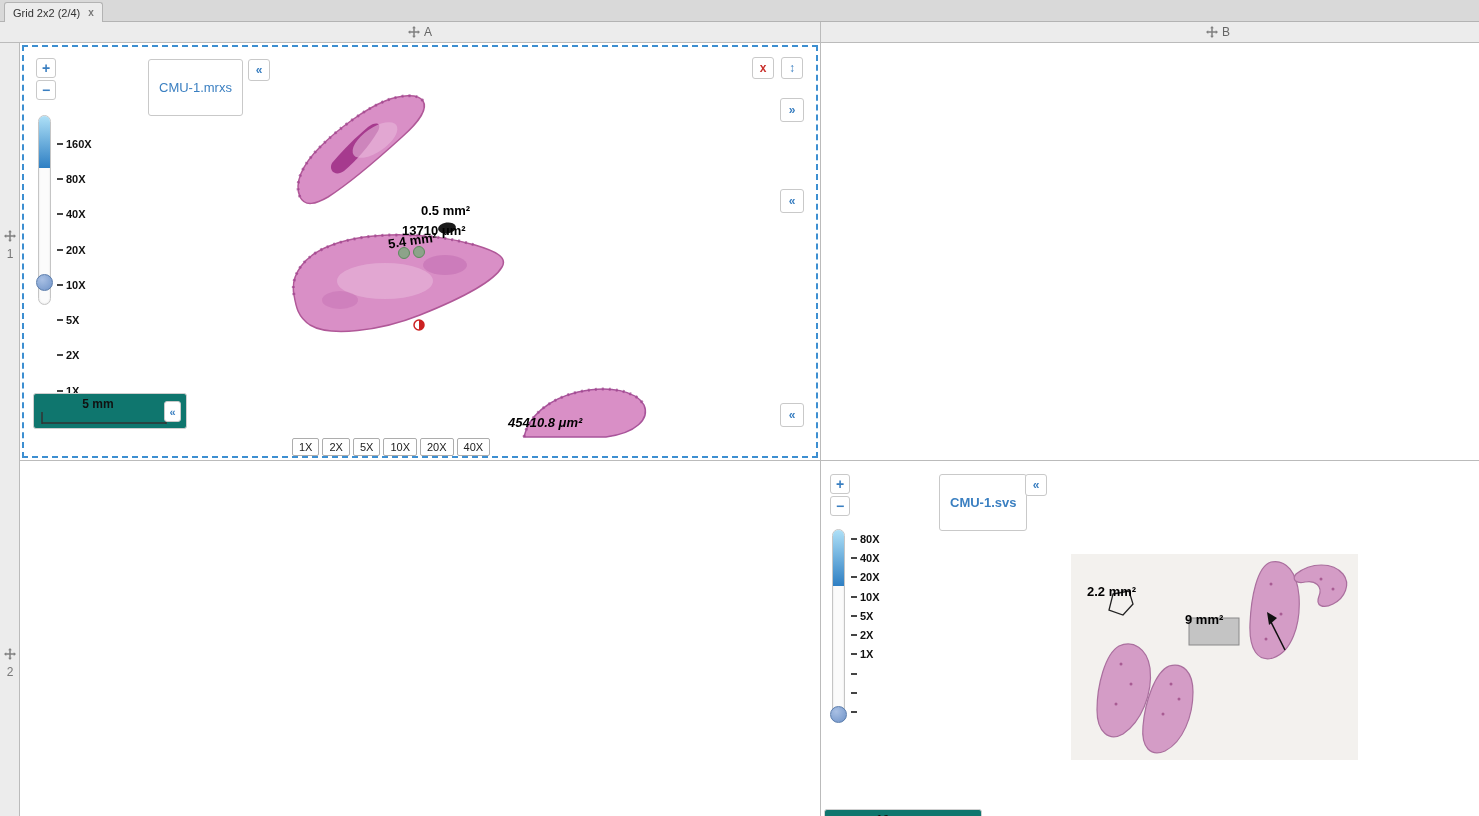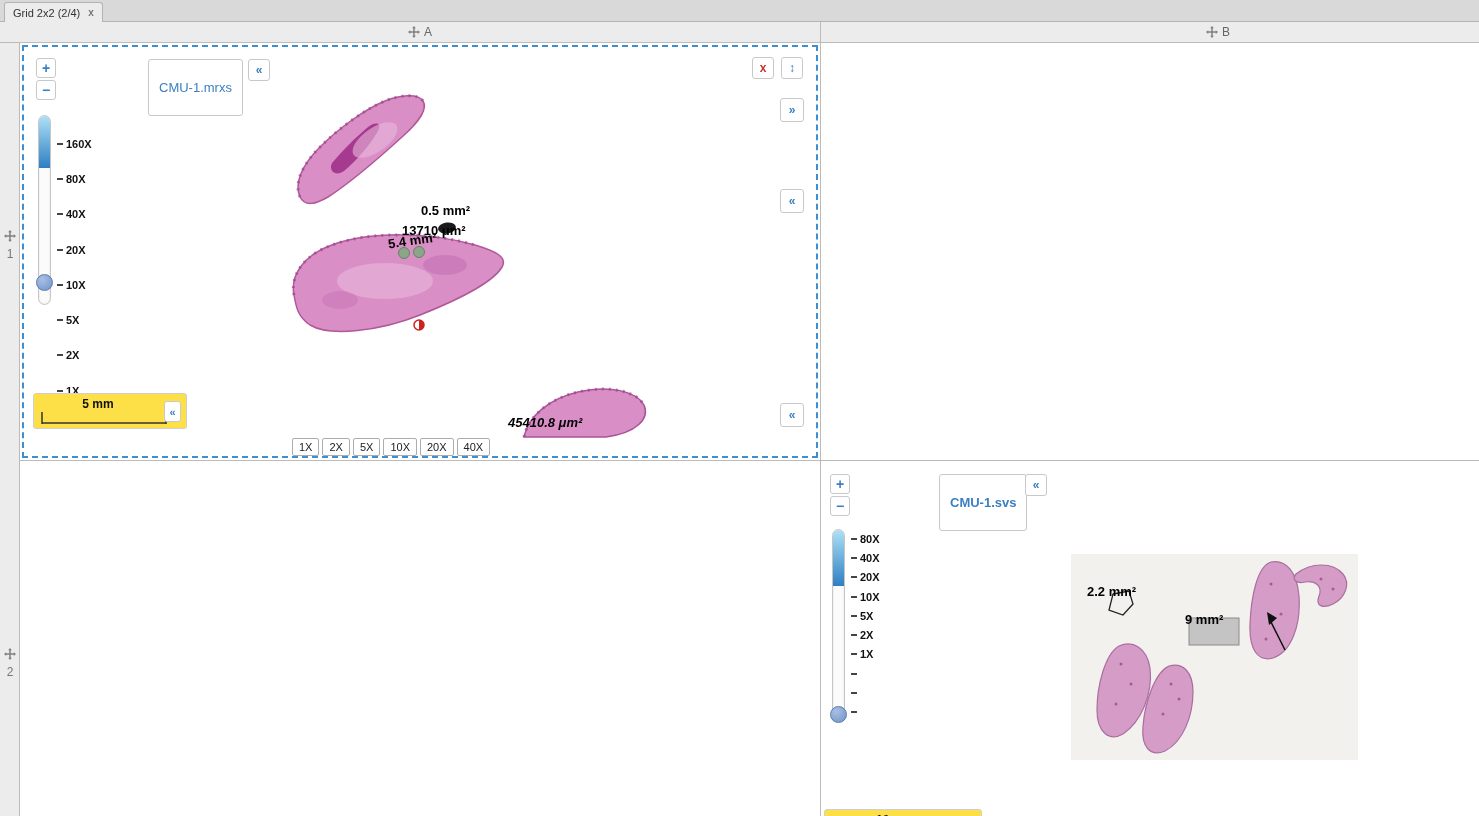--- a/index.html
+++ b/index.html
@@ -50,21 +50,21 @@
   .slider-handle { position:absolute; left:-3px; width:17px; height:17px; border-radius:50%;
                    background:radial-gradient(circle at 35% 30%, #a9c0e4, #6f93c8); border:1px solid #5a7cab; }
   .tick-col { position:absolute; display:flex; flex-direction:column; }
   .tick-row { display:flex; align-items:center; gap:3px; }
   .ticks-a .tick-row { height:17.3px;margin-top:18px; }
   .ticks-b .tick-row { height:19.3px; }
   .tick-dash { width:6px; height:2px; background:#444; }
   .tick-label { font-size:11px; font-weight:bold; color:#111; white-space:nowrap; }
 
   
-  .scalebar { position:absolute; background:#fde047; border:1px solid #cfcfcf; border-radius:3px;padding-left:28px; }
+  .scalebar { position:absolute; background:#0f766e; border:1px solid #cfcfcf; border-radius:3px;padding-left:28px; }
   .scalebar .sb-label { position:absolute; top:3px; left:0; width:128px; text-align:center;
                         font-size:12px; font-weight:bold; color:#111; }
   .scalebar svg { position:absolute; left:6px; top:16px; }
   .sb-collapse { position:absolute; right:5px; top:7px; width:17px; height:21px; background:#fff;
                  border:1px solid #c9c9c9; border-radius:3px; color:#3a7fc1; font-size:11px; font-weight:bold;
                  display:flex; align-items:center; justify-content:center; cursor:pointer; }
 
   
   .presets { position:absolute; display:flex; gap:3px; }
   .preset { background:#fff; border:1px solid #adadad; border-radius:2px; padding:2px 6px;

